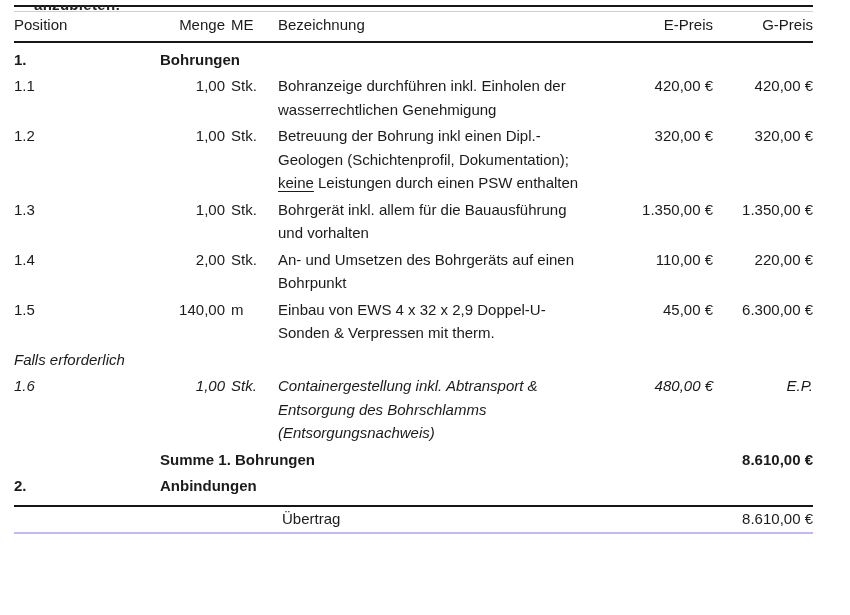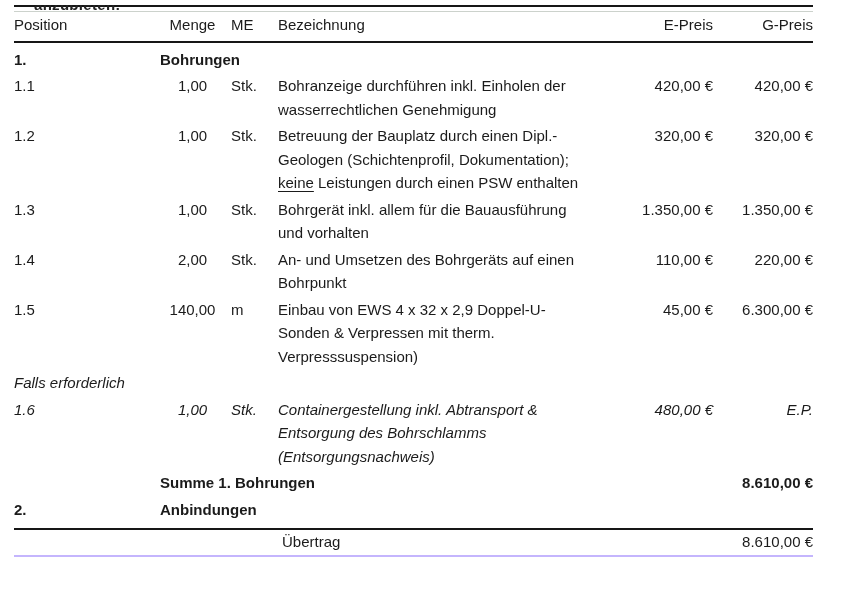--- a/index.html
+++ b/index.html
@@ -39,21 +39,21 @@
     display:grid;
     grid-template-columns:146px 65px 53px 342px 93px 100px;
   }
   .thead{
     margin-top:0;
     padding:1px 0 4px 0;
     border-bottom:2px solid #161616;
   }
   .tbody{padding-top:5px;}
 
-  .c-qty{text-align:center;}
+  .c-qty{text-align:right;}
   .c-unit{padding-left:6px;}
   .c-e,.c-g{text-align:right;white-space:nowrap;}
 
   .row{margin-bottom:3px;}
   .row.section{font-weight:bold;}
   .row.section .title{grid-column:2 / 5;}
   .row.sum{font-weight:bold;}
   .row.sum .title{grid-column:2 / 5;}
   .row.note{font-style:italic;}
   .row.note .note-text{grid-column:1 / 7;}
@@ -108,21 +108,21 @@
           <div><span>wasserrechtlichen Genehmigung</span></div>
         </span>
         <span class="c-e">420,00 €</span>
         <span class="c-g">420,00 €</span>
       </div>
       <div class="grid row item">
         <span class="c-pos">1.2</span>
         <span class="c-qty">1,00</span>
         <span class="c-unit">Stk.</span>
         <span class="c-desc">
-          <div><span>Betreuung der Bauplatz durch einen Dipl.-</span></div>
+          <div><span>Betreuung der Bohrung inkl einen Dipl.-</span></div>
           <div><span>Geologen (Schichtenprofil, Dokumentation);</span></div>
           <div><span class="u">keine</span><span> Leistungen durch einen PSW enthalten</span></div>
         </span>
         <span class="c-e">320,00 €</span>
         <span class="c-g">320,00 €</span>
       </div>
       <div class="grid row item">
         <span class="c-pos">1.3</span>
         <span class="c-qty">1,00</span>
         <span class="c-unit">Stk.</span>
@@ -144,21 +144,20 @@
         <span class="c-e">110,00 €</span>
         <span class="c-g">220,00 €</span>
       </div>
       <div class="grid row item">
         <span class="c-pos">1.5</span>
         <span class="c-qty">140,00</span>
         <span class="c-unit">m</span>
         <span class="c-desc">
           <div><span>Einbau von EWS 4 x 32 x 2,9 Doppel-U-</span></div>
           <div><span>Sonden &amp; Verpressen mit therm.</span></div>
-          <div><span>Verpresssuspension)</span></div>
         </span>
         <span class="c-e">45,00 €</span>
         <span class="c-g">6.300,00 €</span>
       </div>
       <div class="grid row note">
         <span class="note-text">Falls erforderlich</span>
       </div>
       <div class="grid row item italic">
         <span class="c-pos">1.6</span>
         <span class="c-qty">1,00</span>

